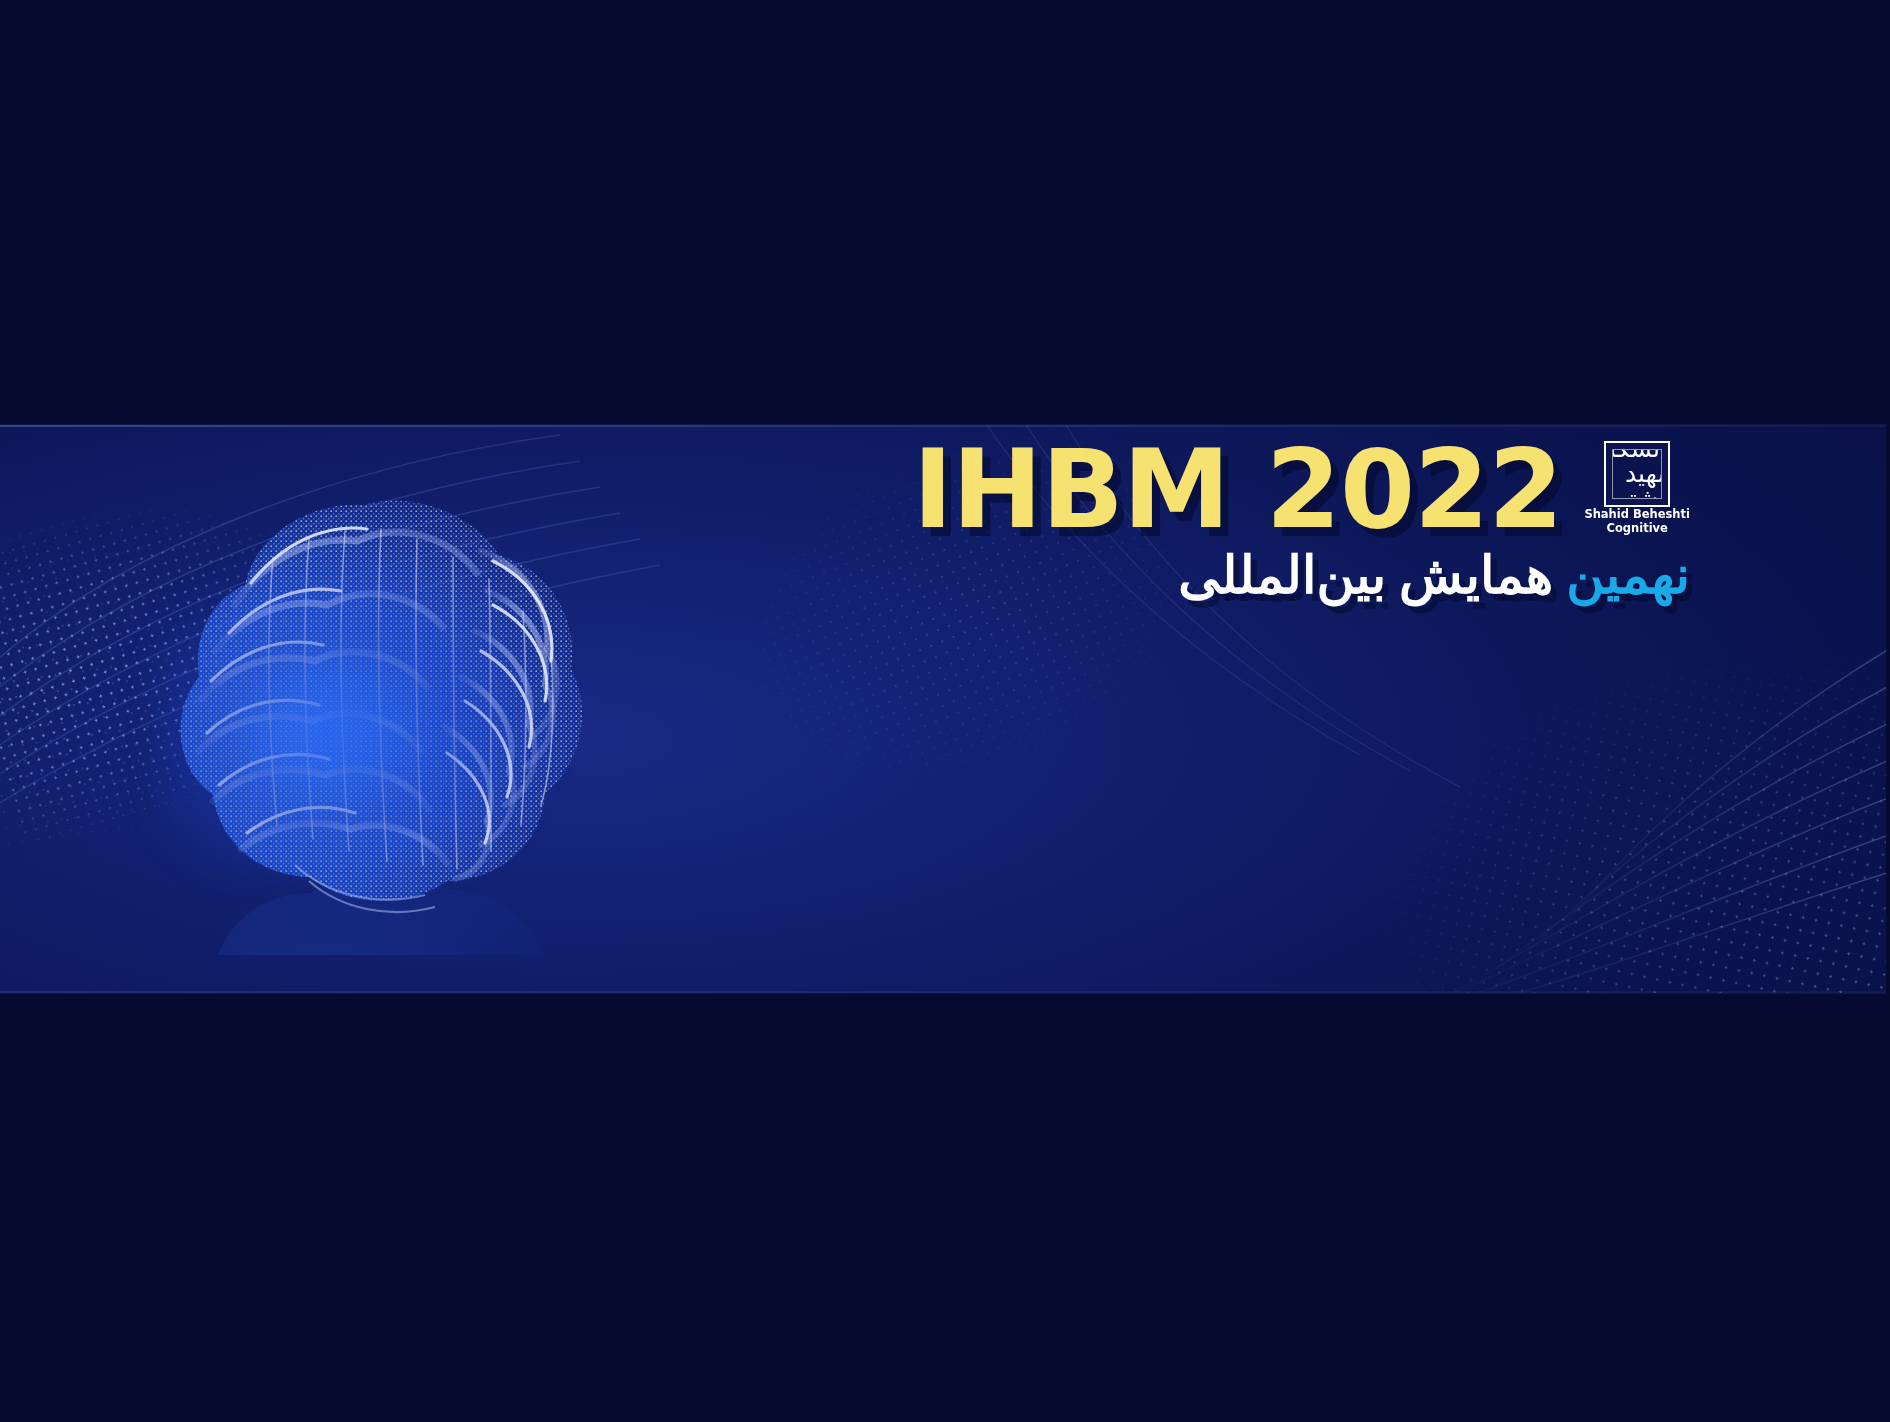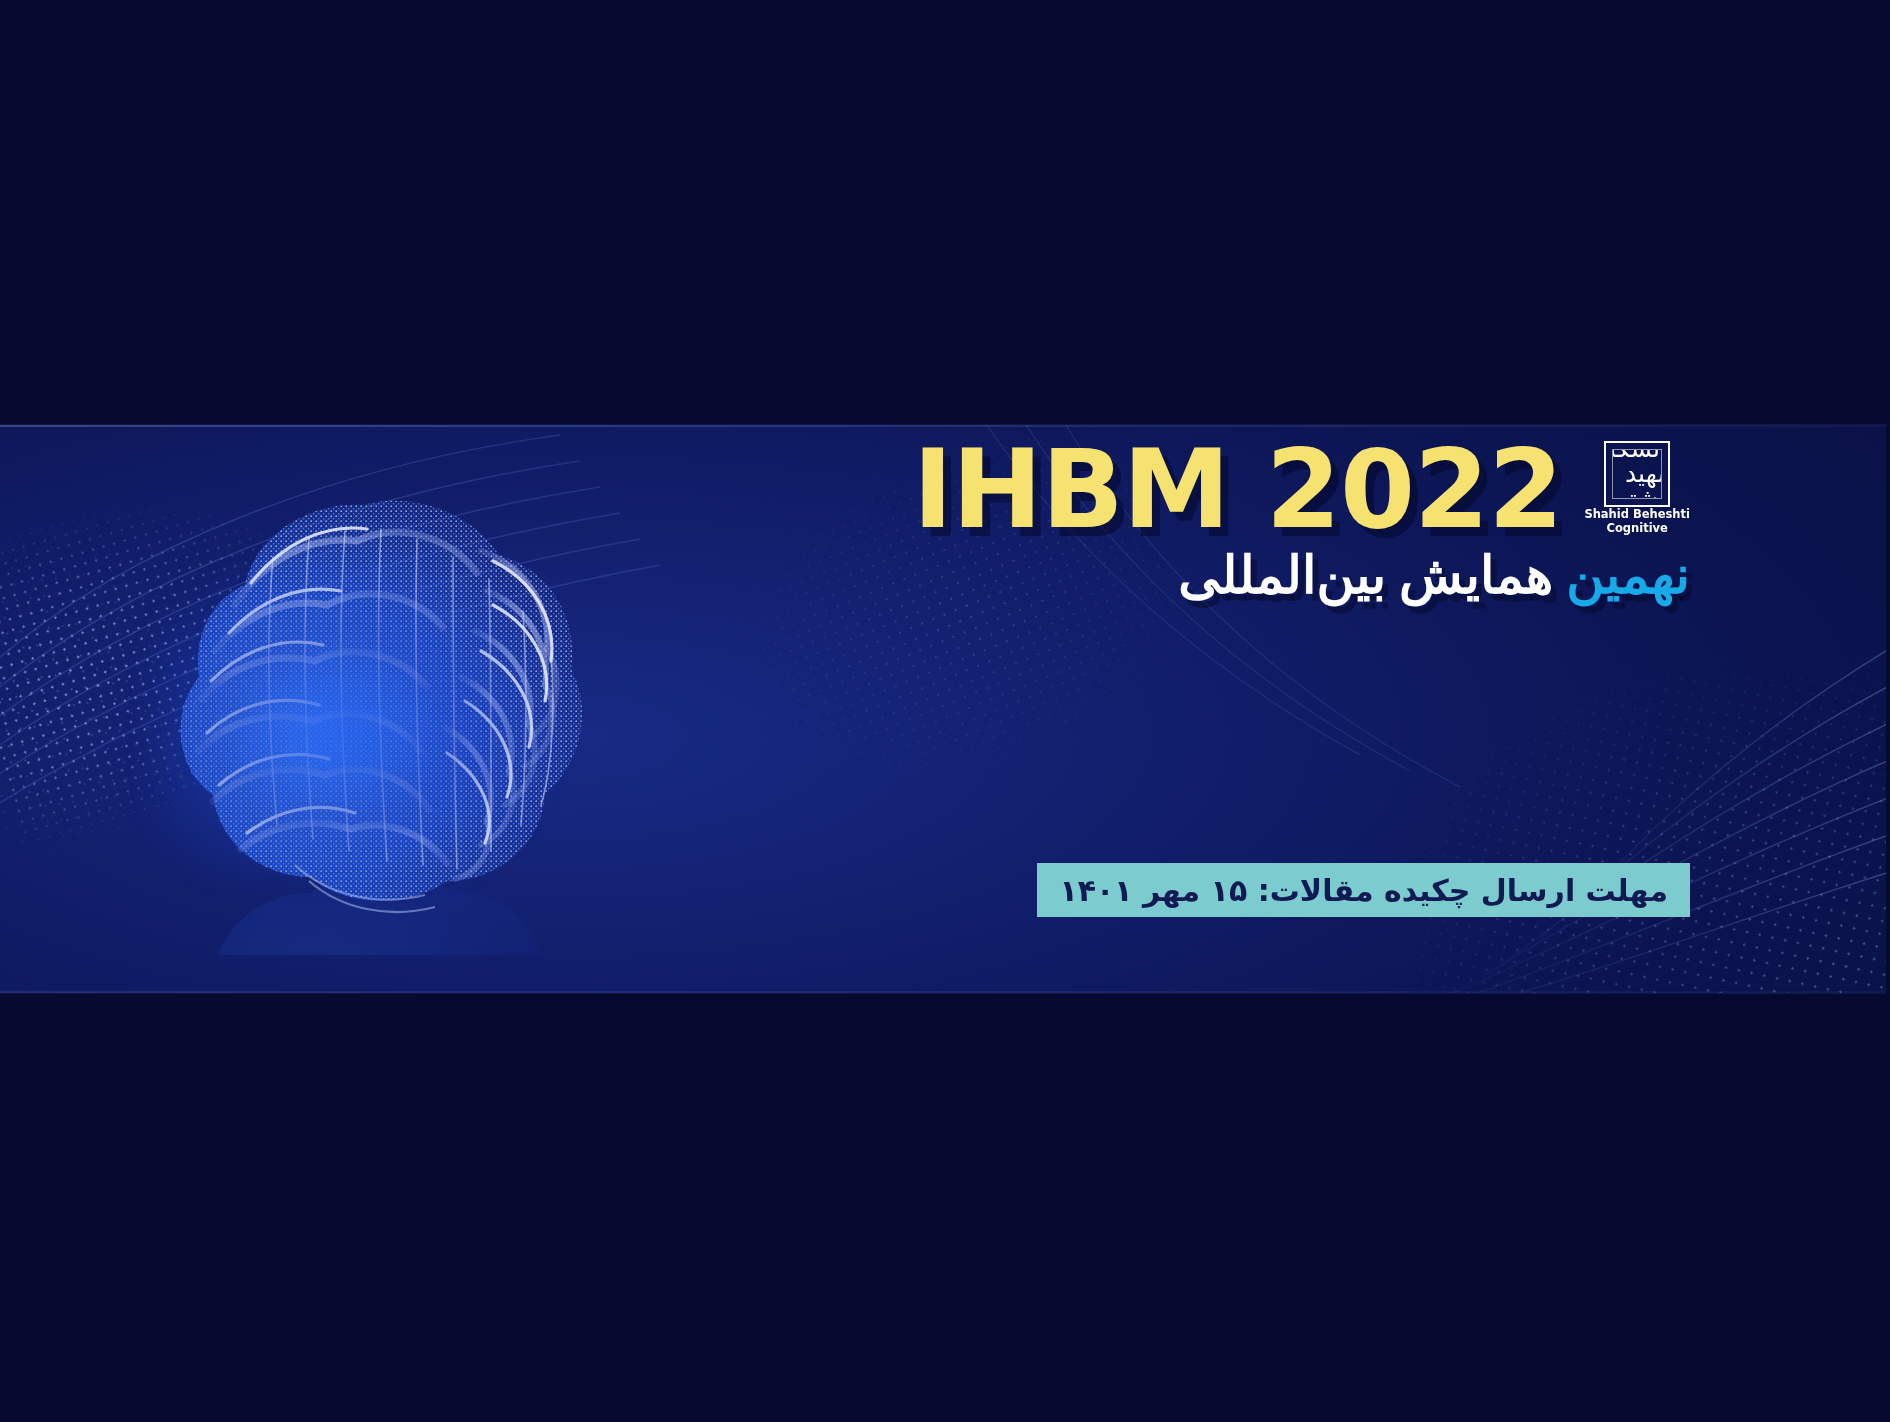--- a/index.html
+++ b/index.html
@@ -347,19 +347,18 @@
       </div>
     </div>
 
     <div class="fa-line fa-line-1">
       <span class="hl-cyan">نهمین</span>
       <span>همایش بین‌المللی</span>
     </div>
 
 
     <div class="badges">
-      <div class="badge badge-deadline">مهلت ارسال چکیده مقالات: ۱۵ مهر ۱۴۰۱</div>
     </div>
 
   </div>
 </div>
 
 <div class="banner-rightcap"></div>
 
 </body></html>

